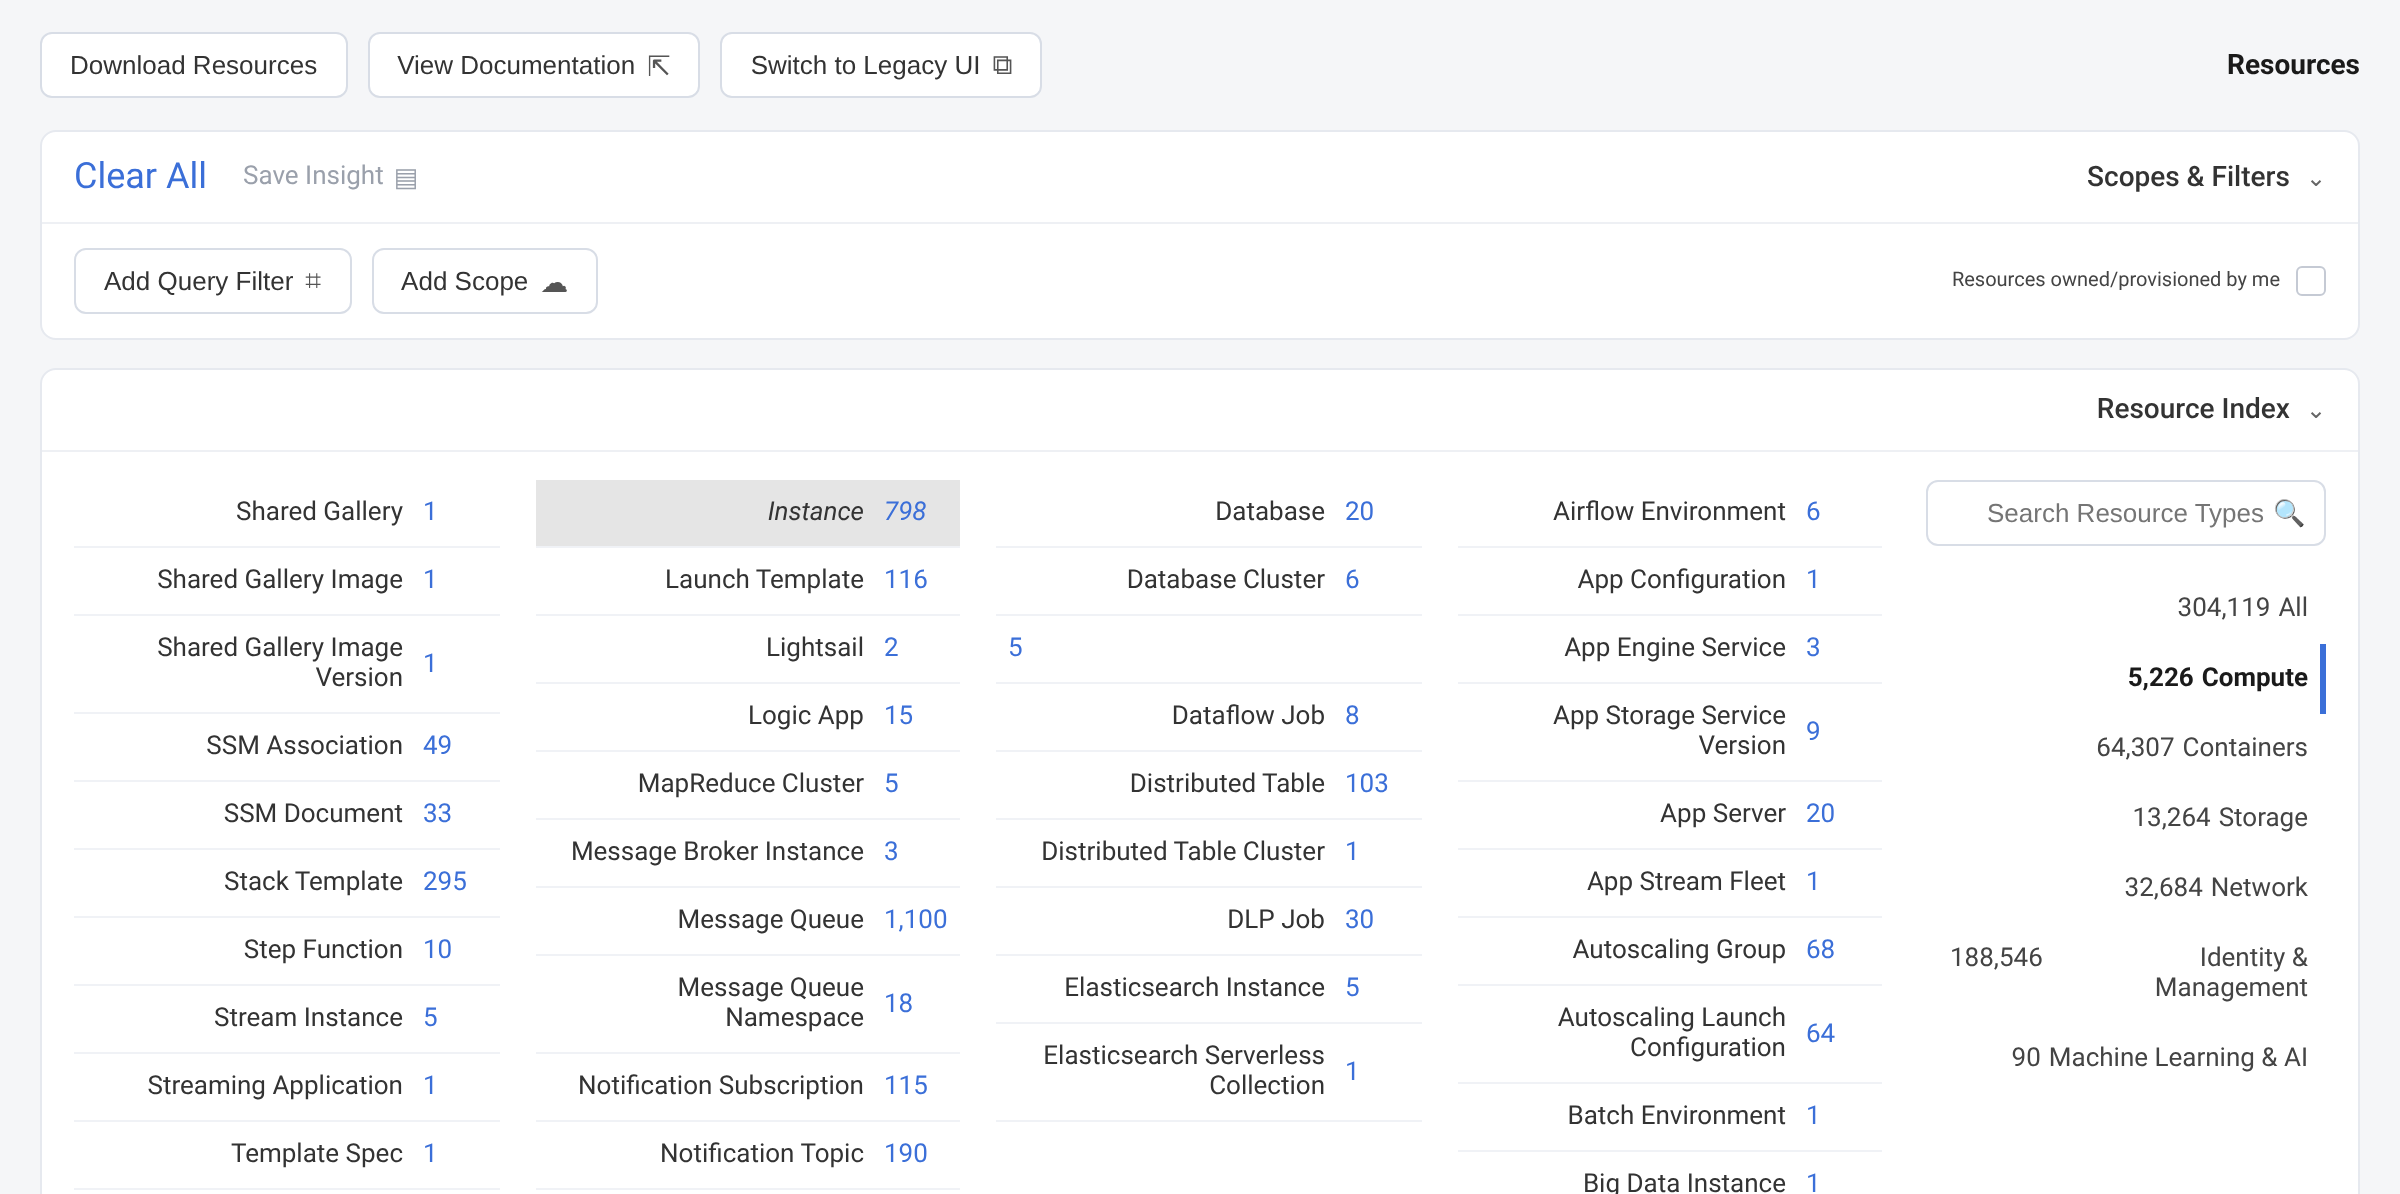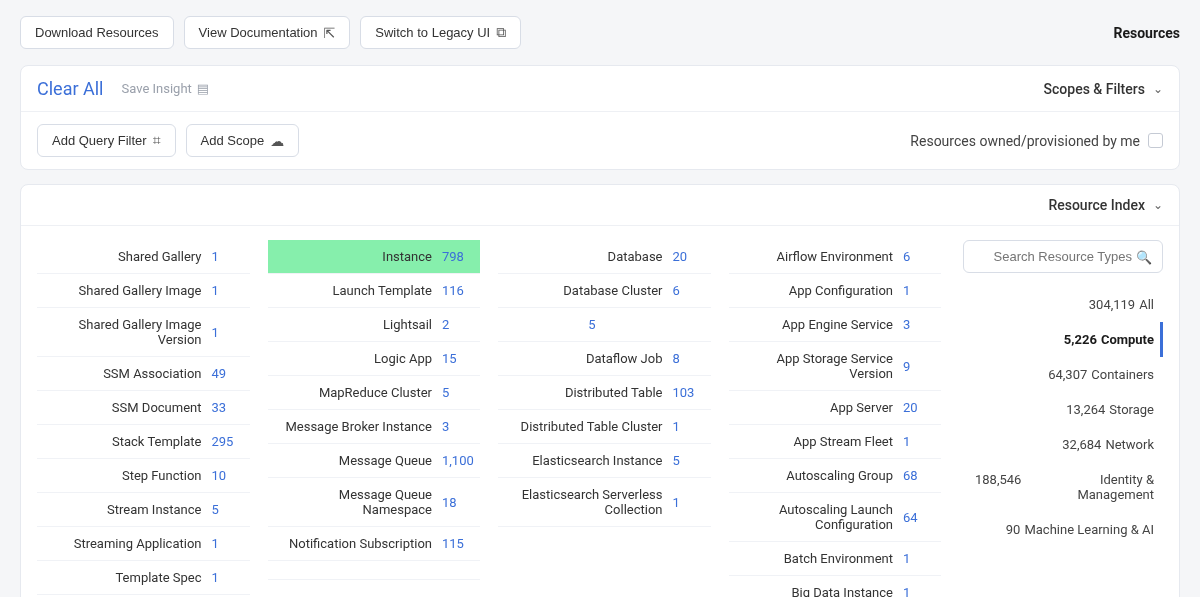--- a/index.html
+++ b/index.html
@@ -11,37 +11,37 @@
 .btn { display: inline-flex; align-items: center; gap: 6px; padding: 7px 14px; background: #fff; border: 1px solid #d8dde6; border-radius: 6px; font-size: 13px; color: #333; cursor: pointer; }
 .btn .icon { font-size: 14px; color: #555; }
 .card { background: #fff; border: 1px solid #e6e9ef; border-radius: 8px; margin-bottom: 14px; }
 .card-header { display: flex; align-items: center; justify-content: space-between; padding: 12px 16px; border-bottom: 1px solid #eef0f4; }
 .card-header-left { display: flex; align-items: center; gap: 8px; font-size: 14px; font-weight: 500; color: #333; }
 .card-header-right { display: flex; align-items: center; gap: 18px; }
 .muted-link { color: #9aa0ab; font-size: 13px; display: inline-flex; align-items: center; gap: 5px; cursor: default; }
 .link { color: #3b6fd8; font-size: 18px; cursor: pointer; }
 .chevron { font-size: 12px; color: #666; }
 .filters-body { display: flex; align-items: center; justify-content: space-between; padding: 12px 16px; }
-.filters-left { display: flex; align-items: center; gap: 8px; font-size: 14px; color: #444; }
+.filters-left { display: flex; align-items: center; gap: 8px; font-size: 10px; color: #444; }
 .checkbox { width: 15px; height: 15px; border: 1.5px solid #c5cad4; border-radius: 3px; display: inline-block; background: #fff; }
 .filters-right { display: flex; gap: 10px; }
 .index-body { display: flex; padding: 14px 16px 8px; gap: 22px; align-items: flex-start; }
 .sidebar { width: 200px; flex-shrink: 0; }
 .search-wrap { position: relative; margin-bottom: 14px; }
 .search-input { width: 100%; padding: 8px 30px 8px 10px; border: 1px solid #d8dde6; border-radius: 6px; font-size: 13px; direction: rtl; }
 .search-icon { position: absolute; right: 10px; top: 50%; transform: translateY(-50%); color: #8a8f99; font-size: 13px; pointer-events: none; }
 .cat-list { list-style: none; }
 .cat-item { padding: 10px 6px 10px 12px; font-size: 13px; color: #444; cursor: pointer; border-right: 3px solid transparent; display: flex; gap: 4px; }
 .cat-item.active { font-weight: 700; color: #1a1a1a; border-right-color: #3b6fd8; }
 .cat-item .cat-count { color: inherit; }
 .view-options { margin-top: 14px; padding: 8px 6px; }
 .columns { flex: 1; display: grid; grid-template-columns: repeat(4, 1fr); gap: 0 18px; }
 .col { min-width: 0; }
-.row { display: flex; align-items: center; justify-content: center; padding: 9px 6px; border-bottom: 1px solid #f0f2f6; font-size: 13px; cursor: pointer; direction: ltr; gap: 10px; }
-.row.highlight { background: #86efac; }
+.row { display: flex; align-items: center; justify-content: space-between; padding: 9px 6px; border-bottom: 1px solid #f0f2f6; font-size: 13px; cursor: pointer; direction: ltr; gap: 10px; }
+.row.highlight { background: #e5e5e5; font-style: italic; }
 .row-label { color: #333; text-align: right; flex: 1; }
 .row-count { color: #3b6fd8; min-width: 32px; text-align: left; }
 </style>
 </head>
 <body>
 
 <div class="page">
   <div class="header-row">
     <h1 class="page-title">Resources</h1>
     <div class="header-actions">
@@ -197,20 +197,24 @@
             </div>
             <div class="row">
               <span class="row-label">Distributed Table</span>
               <span class="row-count">103</span>
             </div>
             <div class="row">
               <span class="row-label">Distributed Table Cluster</span>
               <span class="row-count">1</span>
             </div>
             <div class="row">
+              <span class="row-label">DLP Job</span>
+              <span class="row-count">30</span>
+            </div>
+            <div class="row">
               <span class="row-label">Elasticsearch Instance</span>
               <span class="row-count">5</span>
             </div>
             <div class="row">
               <span class="row-label">Elasticsearch Serverless Collection</span>
               <span class="row-count">1</span>
             </div>
           </div>
           <div class="col">
             <div class="row highlight">
@@ -242,20 +246,24 @@
               <span class="row-count">1,100</span>
             </div>
             <div class="row">
               <span class="row-label">Message Queue Namespace</span>
               <span class="row-count">18</span>
             </div>
             <div class="row">
               <span class="row-label">Notification Subscription</span>
               <span class="row-count">115</span>
             </div>
+            <div class="row">
+              <span class="row-label">Notification Topic</span>
+              <span class="row-count">190</span>
+            </div>
             <div class="row"></div>
           </div>
           <div class="col">
             <div class="row">
               <span class="row-label">Shared Gallery</span>
               <span class="row-count">1</span>
             </div>
             <div class="row">
               <span class="row-label">Shared Gallery Image</span>
               <span class="row-count">1</span>

